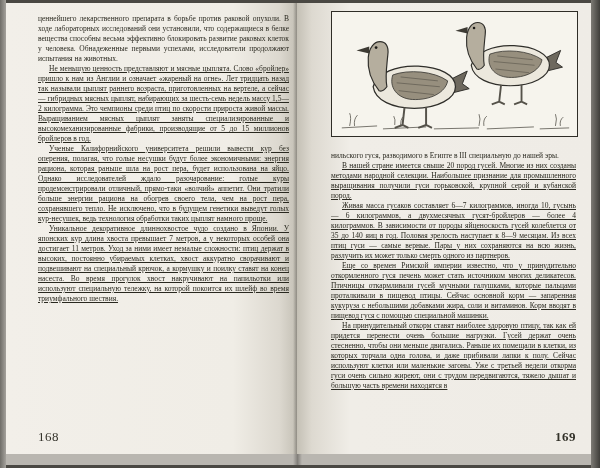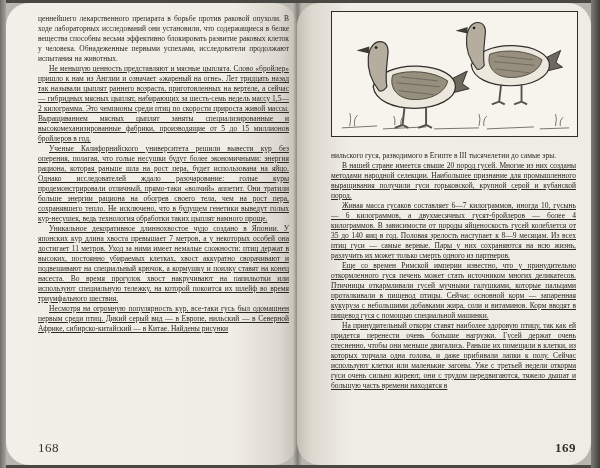--- a/index.html
+++ b/index.html
@@ -8,21 +8,21 @@
     font-family:"Liberation Serif", serif;
     background:#8f8d88;
     overflow:hidden;
   }
   .scene{position:relative;width:600px;height:468px;background:#b9b6b0;overflow:hidden;}
   .edge-top{position:absolute;left:0;top:0;right:0;height:3px;background:#4a4843;}
   .edge-bottom{position:absolute;left:0;bottom:0;right:0;height:3px;background:#4a4843;}
   .edge-right{position:absolute;right:0;top:0;bottom:0;width:9px;background:linear-gradient(to right,#7d7b75,#3f3e3a);}
   .edge-left{position:absolute;left:0;top:0;bottom:0;width:6px;background:linear-gradient(to right,#6f6d68,#a5a29c);}
 
-  .page{position:absolute;top:3px;bottom:3px;border-radius:23px;}
+  .page{position:absolute;top:3px;bottom:14px;}
   .page.left{
     left:6px;width:291px;
     background:linear-gradient(to right,#f2efe9 0%,#f0ede6 78%,#dcd8cf 94%,#c4c0b5 100%);
   }
   .page.right{
     left:297px;width:294px;
     background:linear-gradient(to right,#c4c0b5 0%,#ddd9d0 5%,#f0ede7 18%,#efece6 100%);
   }
   .gutter{
     position:absolute;left:293px;top:0;bottom:0;width:9px;
@@ -61,21 +61,20 @@
 <body>
 
 <div class="scene">
 
   <div class="page left">
     <div class="text">
       <p>ценнейшего лекарственного препарата в борьбе против раковой опухоли. В ходе лабораторных исследований они установили, что содержащиеся в белке вещества способны весьма эффективно блокировать развитие раковых клеток у человека. Обнадеженные первыми успехами, исследователи продолжают испытания на животных.</p>
       <p class="indent">Не меньшую ценность представляют и мясные цыплята. Слово «бройлер» пришло к нам из Англии и означает «жареный на огне». Лет тридцать назад так называли цыплят раннего возраста, приготовленных на вертеле, а сейчас — гибридных мясных цыплят, набирающих за шесть-семь недель массу 1,5—2 килограмма. Это чемпионы среди птиц по скорости прироста живой массы. Выращиванием мясных цыплят заняты специализированные и высокомеханизированные фабрики, производящие от 5 до 15 миллионов бройлеров в год.</p>
       <p class="indent">Ученые Калифорнийского университета решили вывести кур без оперения, полагая, что голые несушки будут более экономичными: энергия рациона, которая раньше шла на рост пера, будет использована на яйцо. Однако исследователей ждало разочарование: голые куры продемонстрировали отличный, прямо-таки «волчий» аппетит. Они тратили больше энергии рациона на обогрев своего тела, чем на рост пера, сохранявшего тепло. Не исключено, что в будущем генетики выведут голых кур-несушек, ведь технология обработки таких цыплят намного проще.</p>
       <p class="indent">Уникальное декоративное длиннохвостое чудо создано в Японии. У японских кур длина хвоста превышает 7 метров, а у некоторых особей она достигает 11 метров. Уход за ними имеет немалые сложности: птиц держат в высоких, постоянно убираемых клетках, хвост аккуратно сворачивают и подвешивают на специальный крючок, а кормушку и поилку ставят на конец насеста. Во время прогулок хвост накручивают на папильотки или используют специальную тележку, на которой покоится их шлейф во время триумфального шествия.</p>
-      <p class="indent">Несмотря на огромную популярность кур, все-таки гусь был одомашнен первым среди птиц. Дикий серый вид — в Европе, нильский — в Северной Африке, сибирско-китайский — в Китае. Найдены рисунки</p>
     </div>
     <div class="pagenum pn-left">168</div>
   </div>
 
   <div class="gutter"></div>
 
   <div class="page right">
 
     <figure class="illustration">
       <svg viewBox="0 0 250 122" preserveAspectRatio="xMidYMid meet">
@@ -106,21 +105,21 @@
 
         <g stroke="#55524a" stroke-width="0.8" fill="none">
           <path d="M10,116 L46,114 M52,117 L96,115 M104,117 L150,116 M158,117 L206,115 M212,117 L242,116"></path>
           <path d="M18,114 q2,-9 0,-13 M23,114 q-1,-7 3,-11 M150,114 q2,-8 0,-12 M155,114 q-1,-7 3,-10 M228,114 q2,-8 0,-12 M233,114 q-1,-6 3,-9"></path>
           <path d="M64,113 q1,-6 -1,-9 M70,113 q0,-5 2,-8"></path>
         </g>
       </svg>
     </figure>
 
     <div class="text">
-      <p>нильского гуся, разводимого в Египте в III тысячелетии до самые эры.</p>
+      <p>нильского гуся, разводимого в Египте в III специальную до нашей эры.</p>
       <p class="indent">В нашей стране имеется свыше 20 пород гусей. Многие из них созданы методами народной селекции. Наибольшее признание для промышленного выращивания получили гуси горьковской, крупной серой и кубанской пород.</p>
       <p class="indent">Живая масса гусаков составляет 6—7 килограммов, иногда 10, гусынь — 6 килограммов, а двухмесячных гусят-бройлеров — более 4 килограммов. В зависимости от породы яйценоскость гусей колеблется от 35 до 140 яиц в год. Половая зрелость наступает к 8—9 месяцам. Из всех птиц гуси — самые верные. Пары у них сохраняются на всю жизнь, разлучить их может только смерть одного из партнеров.</p>
       <p class="indent">Еще со времен Римской империи известно, что у принудительно откормленного гуся печень может стать источником многих деликатесов. Птичницы откармливали гусей мучными галушками, которые пальцами проталкивали в пищевод птицы. Сейчас основной корм — запаренная кукуруза с небольшими добавками жира, соли и витаминов. Корм вводят в пищевод гуся с помощью специальной машинки.</p>
       <p class="indent">На принудительный откорм ставят наиболее здоровую птицу, так как ей придется перенести очень большие нагрузки. Гусей держат очень стесненно, чтобы они меньше двигались. Раньше их помещали в клетки, из которых торчала одна голова, и даже прибивали лапки к полу. Сейчас используют клетки или маленькие загоны. Уже с третьей недели откорма гуси очень сильно жиреют, они с трудом передвигаются, тяжело дышат и большую часть времени находятся в</p>
     </div>
     <div class="pagenum pn-right">169</div>
   </div>
 
   <div class="edge-top"></div>
   <div class="edge-bottom"></div>

